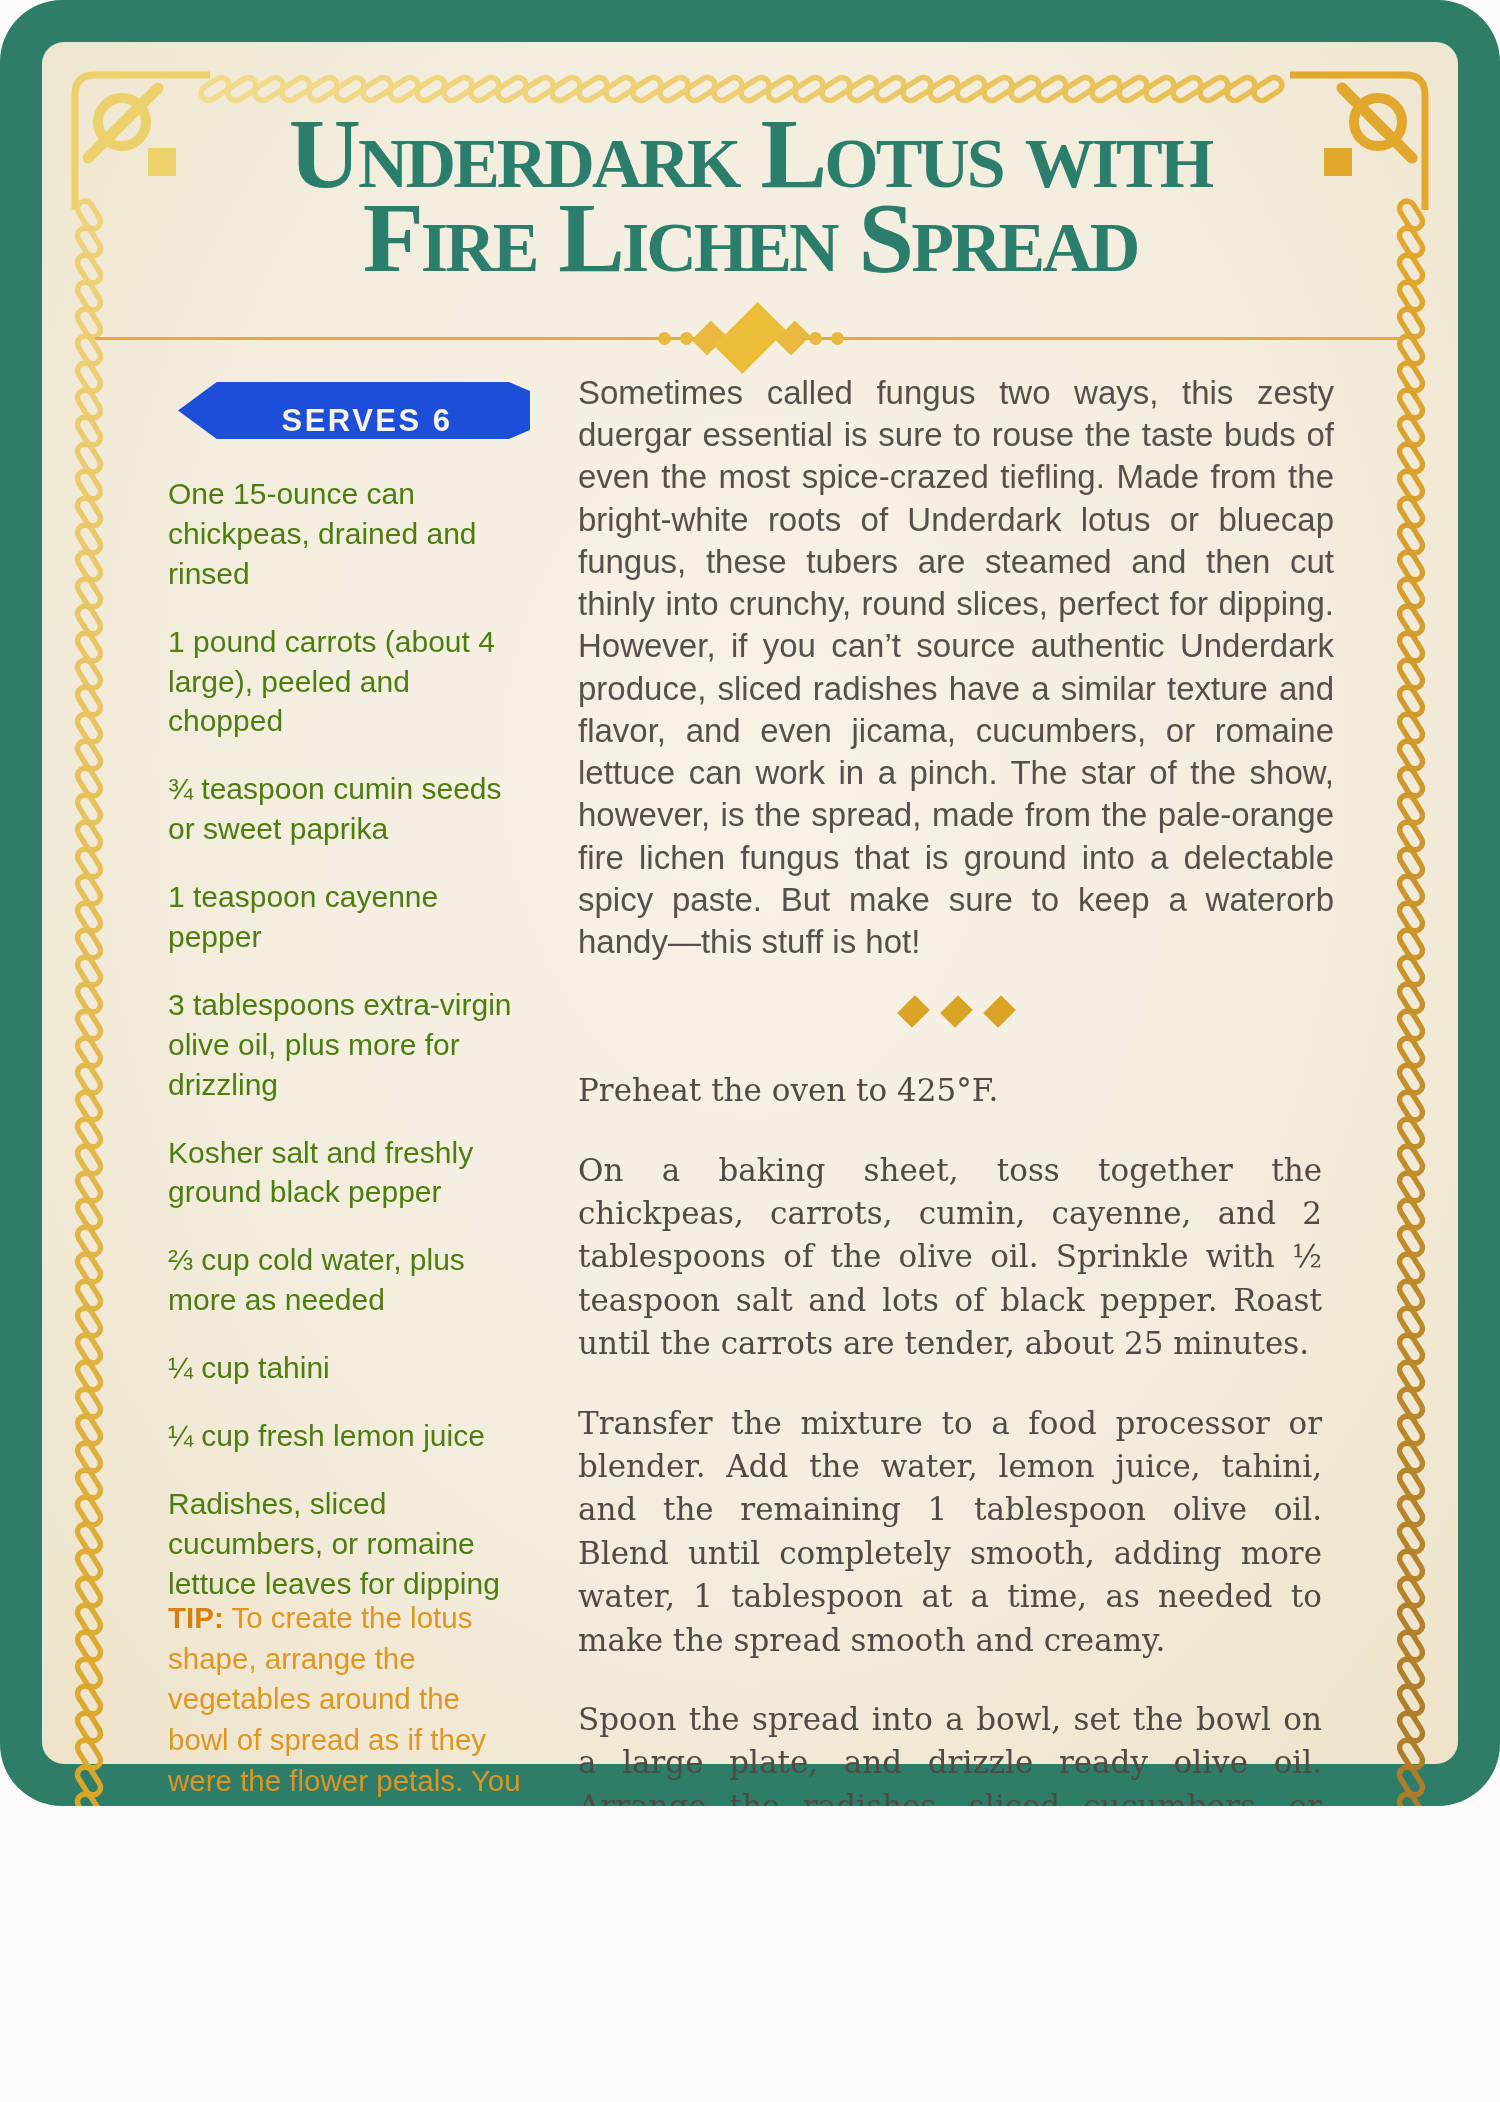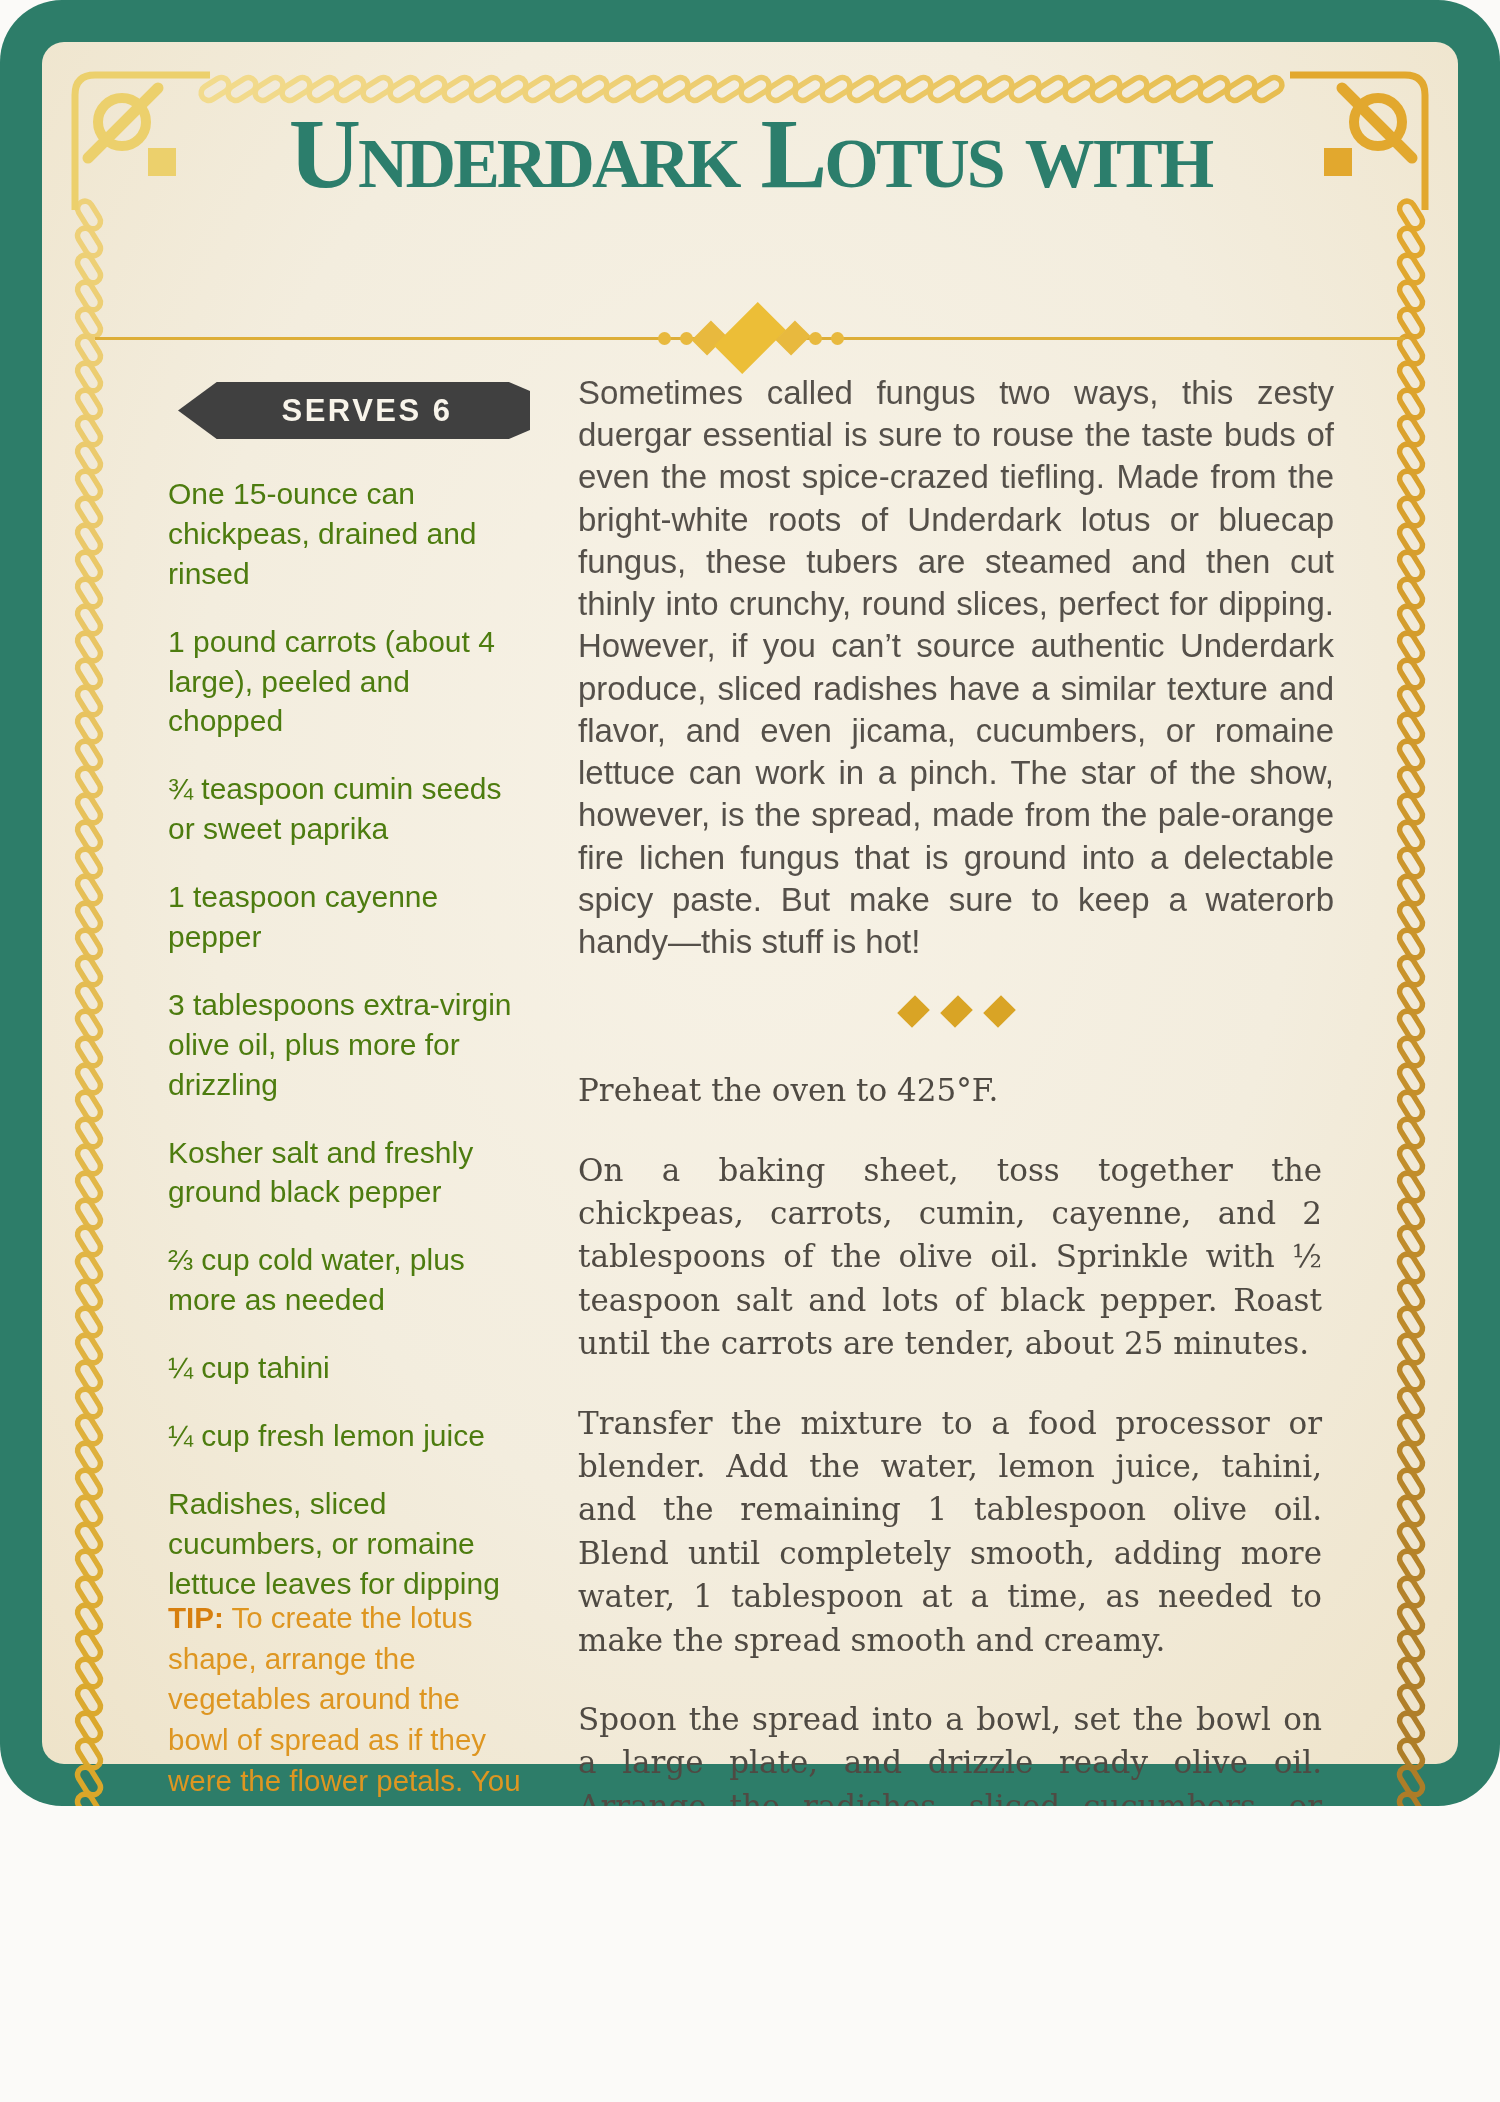--- a/index.html
+++ b/index.html
@@ -15,23 +15,23 @@
         font-variant:small-caps;font-size:100px;line-height:84px;letter-spacing:-3px;}
   .title-line{white-space:nowrap;}
 
   .title-divider{position:absolute;left:95px;top:338px;width:1310px;height:0;}
   .title-divider .rule{position:absolute;left:0;right:0;top:-1px;height:3px;background:#ddae38;}
   .orn{position:absolute;top:0;left:50%;}
   .orn .dot{position:absolute;width:13px;height:13px;border-radius:50%;background:#e8b93e;top:-6px;}
   .orn .dia-s{position:absolute;width:22px;height:22px;background:#e8b93e;transform:rotate(45deg) scaleY(1.25);top:-11px;}
   .orn .dia-b{position:absolute;width:40px;height:40px;background:#ecbe37;transform:rotate(45deg) scaleY(1.55);top:-20px;left:-20px;}
 
-  .serves-badge{position:absolute;left:178px;top:382px;width:352px;height:57px;background:#404040;
+  .serves-badge{position:absolute;left:178px;top:382px;width:352px;height:57px;background:#1d4ed8;
         clip-path:polygon(0% 50%, 11% 0%, 94% 0%, 100% 16%, 100% 84%, 94% 100%, 11% 100%);
-        display:flex;align-items:center;justify-content:center;}
+        display:flex;align-items:flex-end;justify-content:center;}
   .serves-badge span{color:#f8f4ea;font-weight:bold;font-size:31px;letter-spacing:2.5px;padding-left:26px;}
 
   .ingredients{position:absolute;left:168px;top:474px;width:352px;color:#4d7c0f;
         font-size:30px;line-height:1.33;}
   .ingredients p{margin:0 0 28px 0;}
 
   .tip{position:absolute;left:168px;top:1598px;width:356px;font-size:29.5px;line-height:1.38;color:#de9621;}
   .tip b{color:#d77f0e;font-weight:bold;}
 
   .main-col{position:absolute;left:578px;top:372px;width:756px;}
@@ -268,20 +268,21 @@
       <line x1="88" y1="1944" x2="158" y2="2014" stroke="#d9a425" stroke-width="11" stroke-linecap="round"></line>
       <rect x="148" y="1926" width="28" height="28" fill="#d9a425"></rect>
       <path d="M1290,2027 H1405 Q1425,2027 1425,2007 V1892" fill="none" stroke="#aa7a28" stroke-width="7"></path>
       <circle cx="1378" cy="1980" r="24" fill="none" stroke="#aa7a28" stroke-width="10"></circle>
       <line x1="1342" y1="2014" x2="1412" y2="1944" stroke="#aa7a28" stroke-width="11" stroke-linecap="round"></line>
       <rect x="1324" y="1926" width="28" height="28" fill="#aa7a28"></rect>
     </svg>
 
   <div class="title-block">
     <div class="title-line">Underdark Lotus with</div>
+    <div class="title-line">Fire Lichen Spread</div>
   </div>
 
   <div class="title-divider">
     <div class="rule"></div>
     <div class="orn">
       <span class="dot" style="left:-92px"></span>
       <span class="dot" style="left:-70px"></span>
       <span class="dia-s" style="left:-52px"></span>
       <span class="dia-b"></span>
       <span class="dia-s" style="left:32px"></span>

